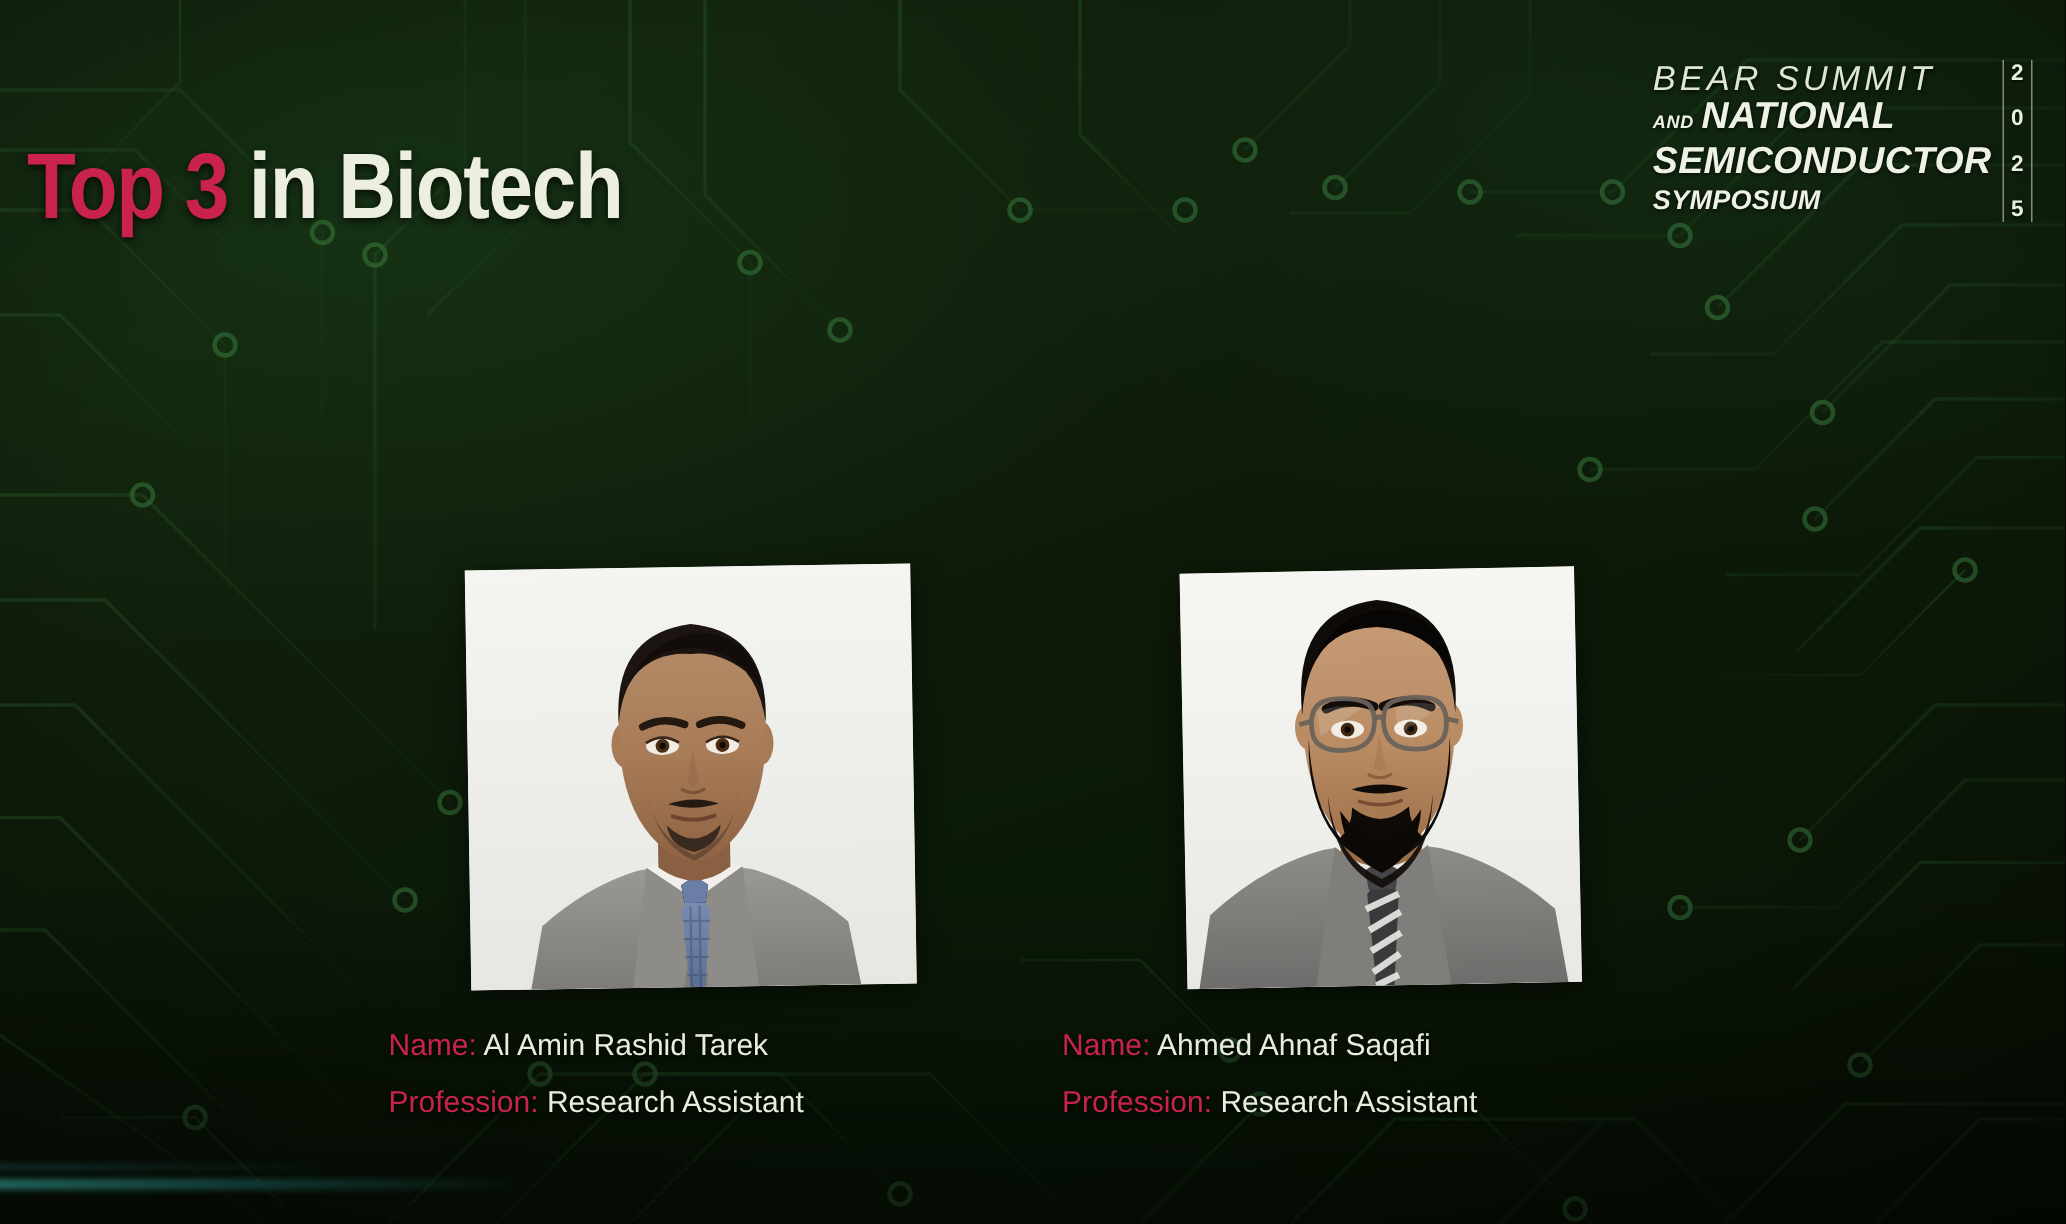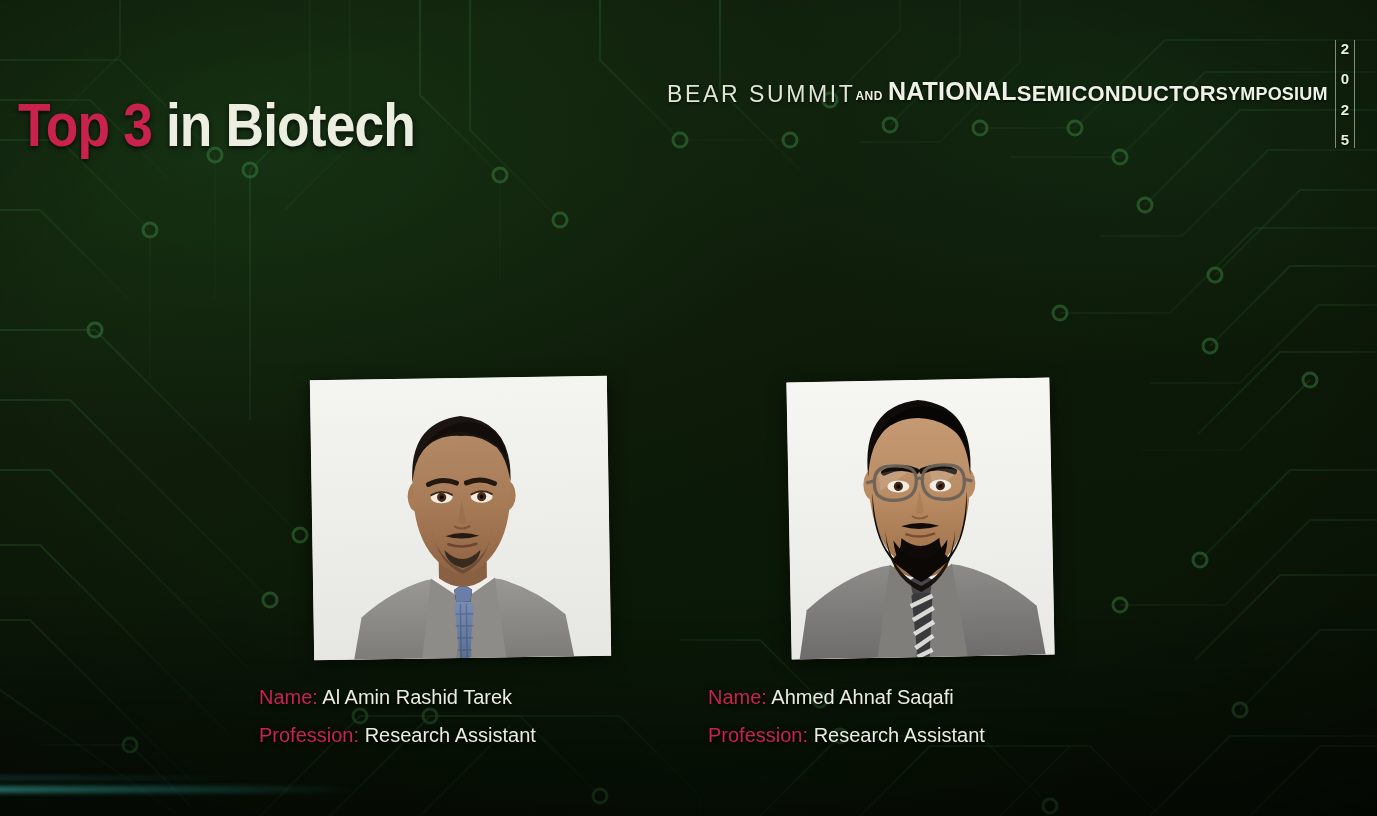--- a/index.html
+++ b/index.html
@@ -67,23 +67,25 @@
   #logo {
     position:absolute;
     right:22px; top:40px;
     display:flex;
     align-items:stretch;
     gap:7px;
     z-index:5;
   }
   #logo-words {
     display:flex;
-    align-items:center;
+    flex-direction:column;
+    align-items:flex-start;
     color:#eef2e6;
     text-shadow:0 1px 3px rgba(0,0,0,.8);
+    font-style:italic;
   }
   .logo-l1 {
     font-size:23px;
     font-weight:400;
     letter-spacing:2.6px;
     line-height:25px;
     color:#dfe6d4;
   }
   .logo-l2 {
     font-size:25px;
@@ -93,21 +95,21 @@
     display:flex;
     align-items:baseline;
     gap:5px;
   }
   .logo-and {
     font-size:12px;
     font-weight:700;
     letter-spacing:.5px;
   }
   .logo-l3 {
-    font-size:22px;
+    font-size:25px;
     font-weight:800;
     letter-spacing:.2px;
     line-height:26px;
   }
   .logo-l4 {
     font-size:18px;
     font-weight:800;
     letter-spacing:.2px;
     line-height:26px;
   }

